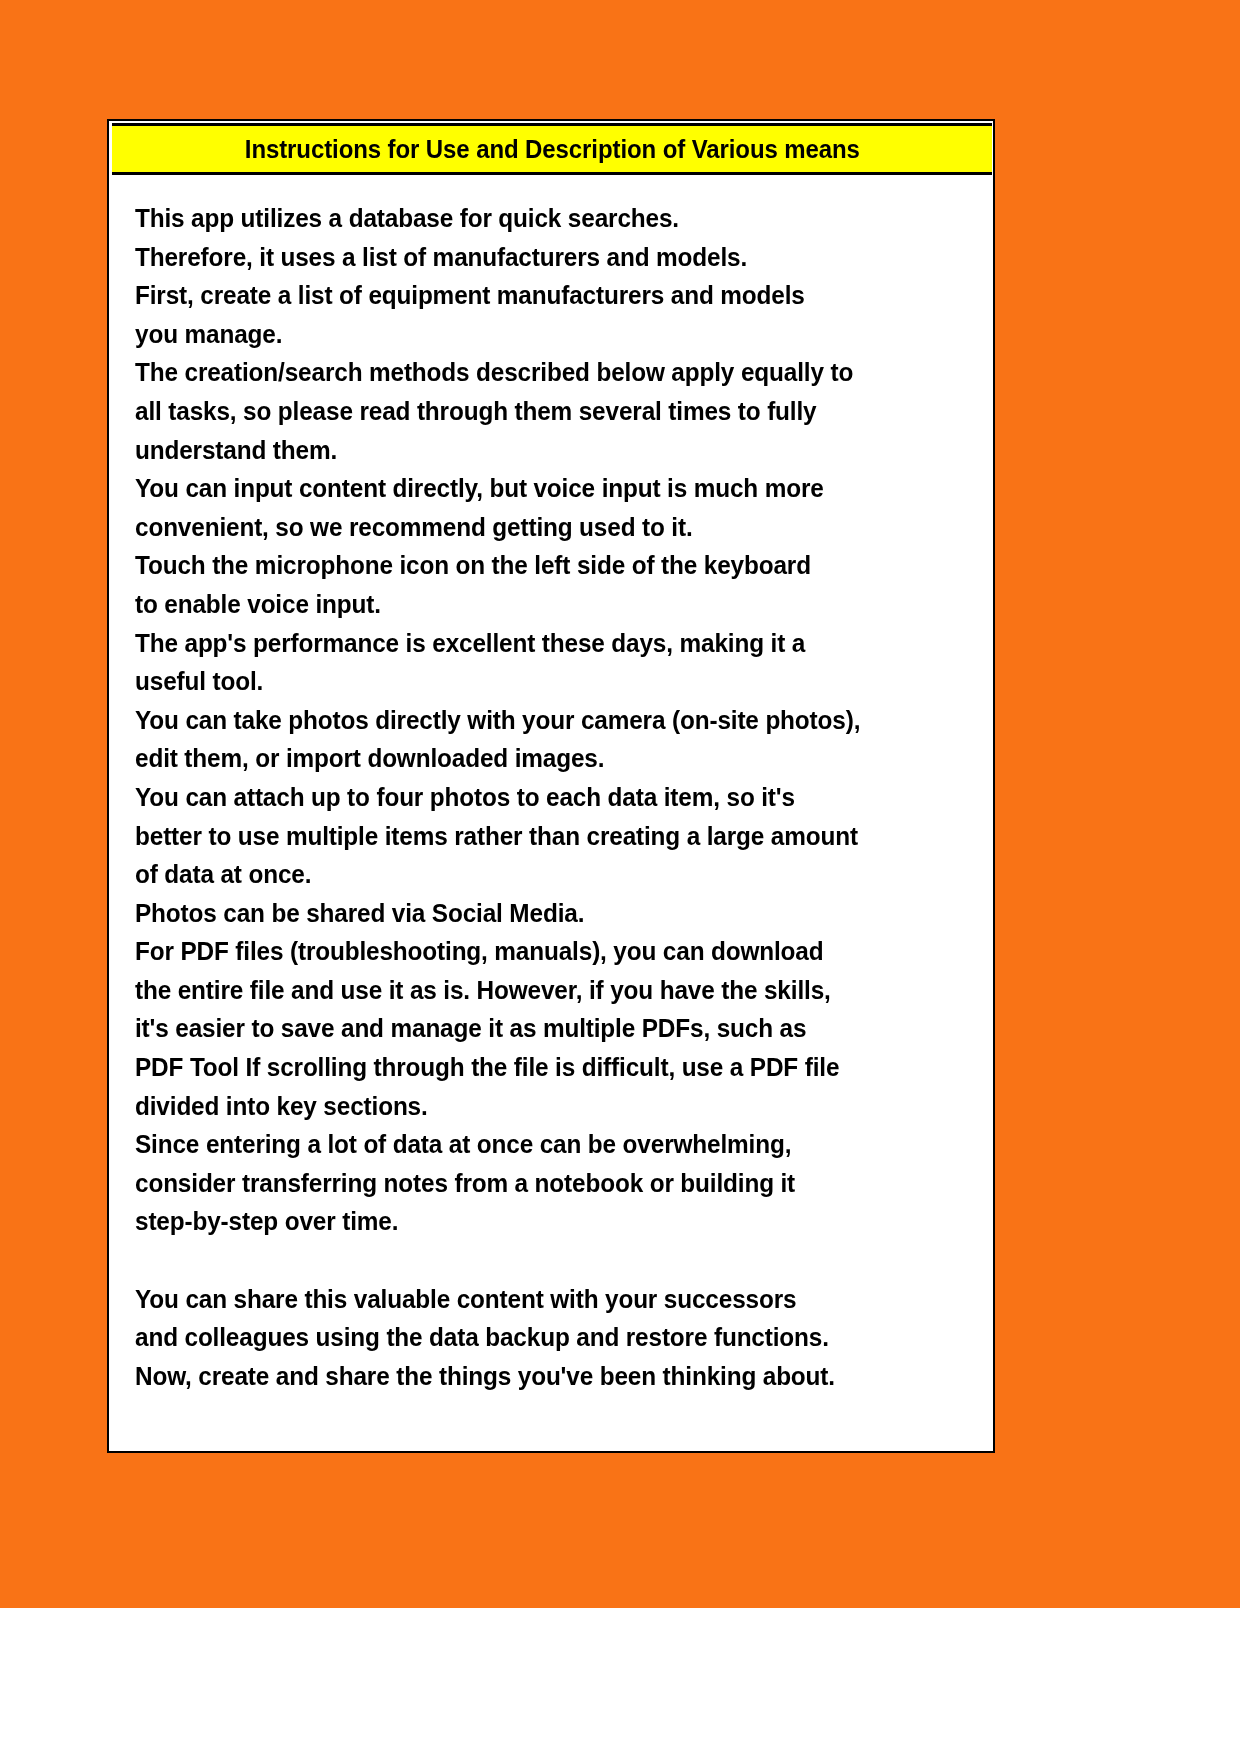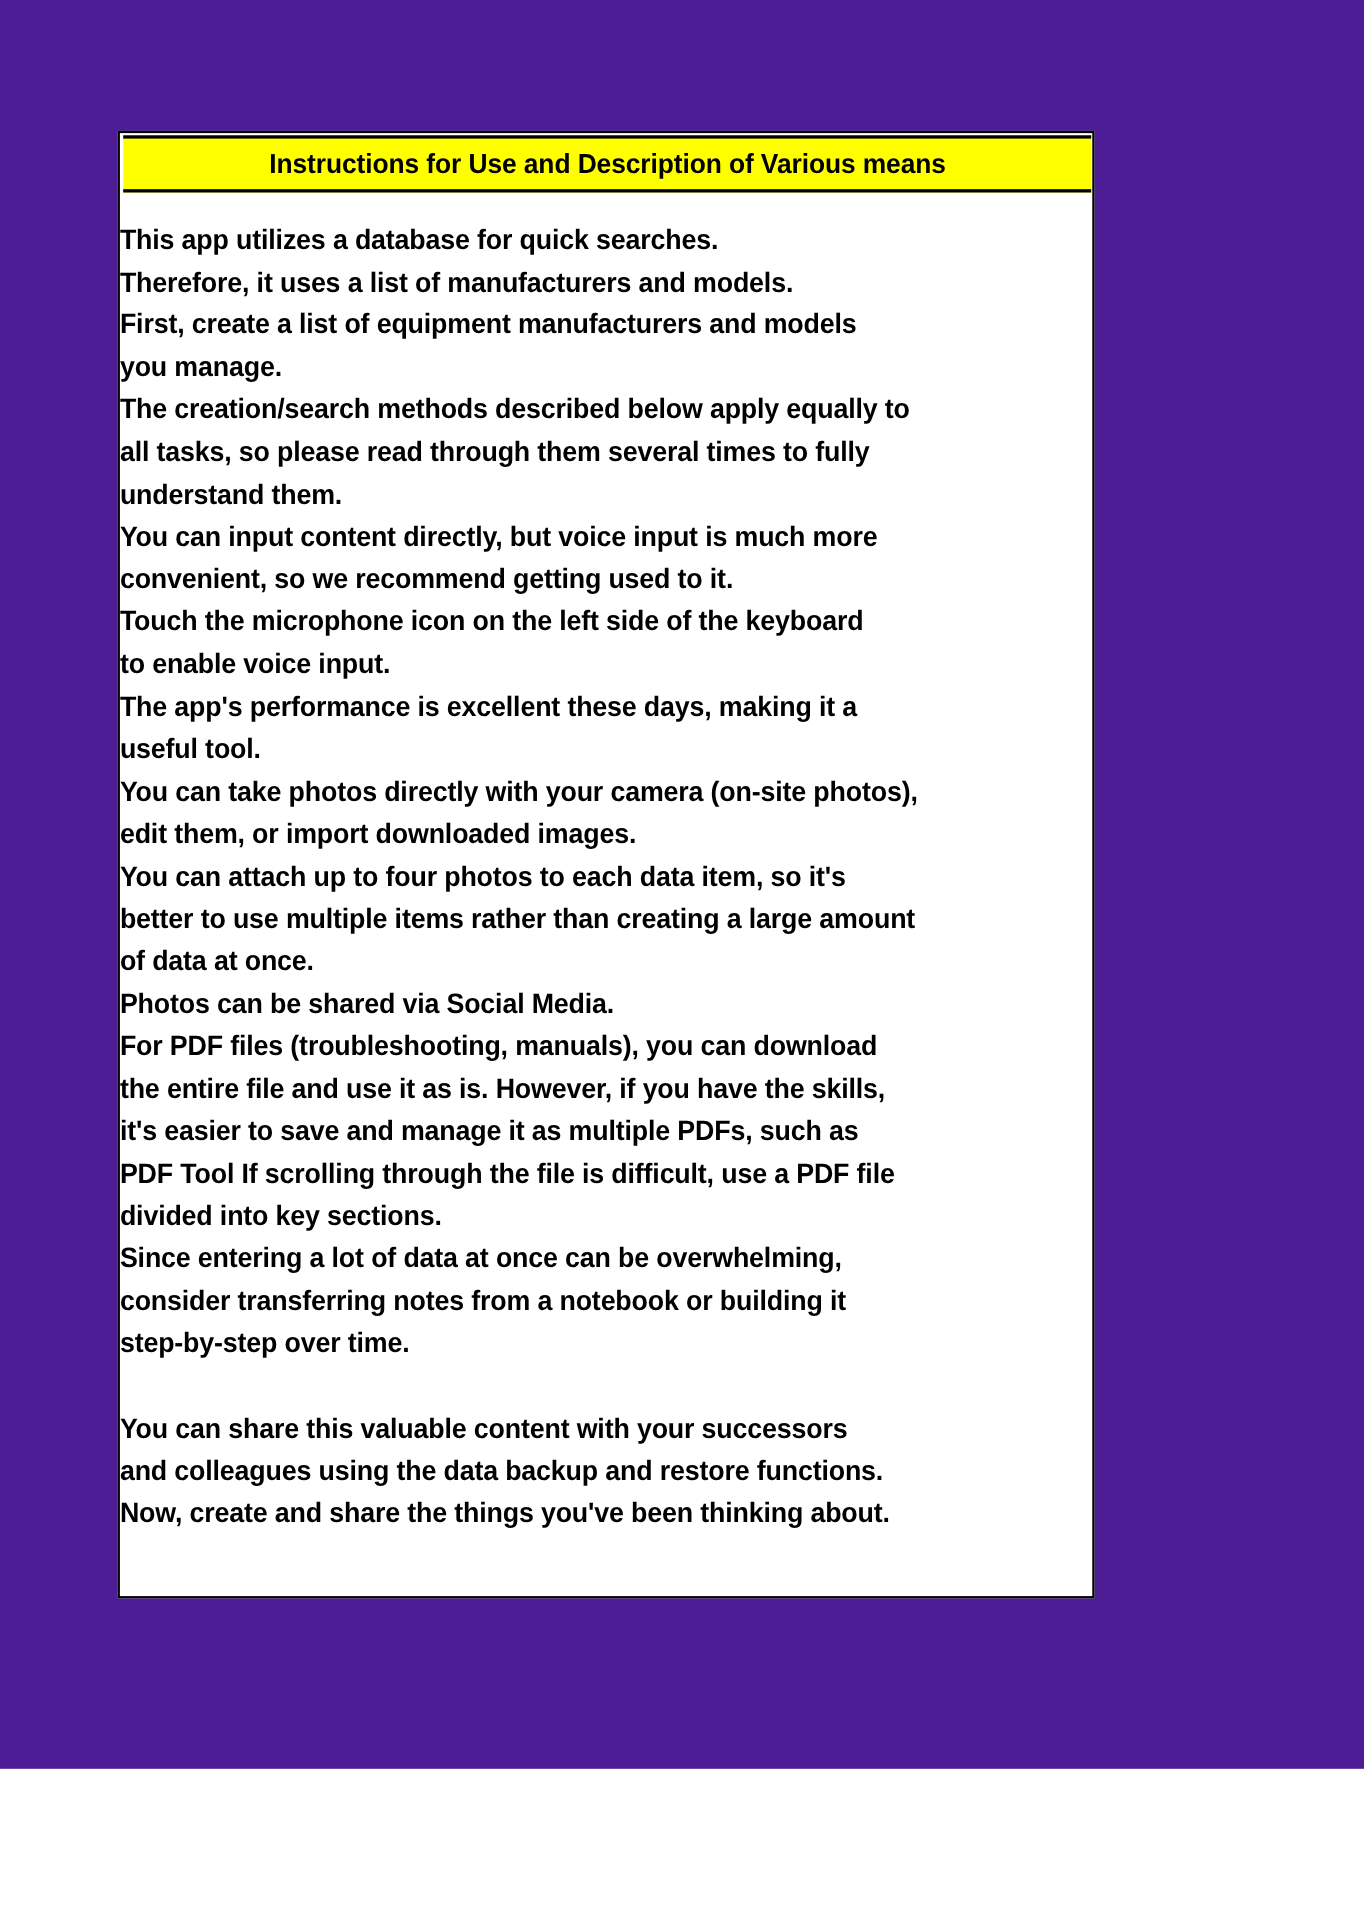--- a/index.html
+++ b/index.html
@@ -11,21 +11,21 @@
     width: 1240px;
     height: 1754px;
     font-family: "Liberation Sans", "DejaVu Sans", sans-serif;
     -webkit-font-smoothing: antialiased;
   }
 
   .page {
     position: relative;
     width: 1240px;
     height: 1608px;
-    background: #4c1d95;
+    background: #f97316;
     box-sizing: border-box;
   }
 
   
   .doc-frame {
     position: absolute;
     left: 107px;
     top: 119px;
     width: 888px;
     height: 1334px;
@@ -57,21 +57,21 @@
     letter-spacing: -0.1px;
     color: #000000;
     white-space: nowrap;
     transform: scaleX(0.96);
     transform-origin: center center;
   }
 
   
   .body-block {
     position: absolute;
-    left: 0;
+    left: 26px;
     top: 78px;
     right: 8px;
   }
 
   .line {
     font-family: "Liberation Sans", "DejaVu Sans", sans-serif;
     font-weight: bold;
     font-size: 25.5px;
     line-height: 38.6px;
     color: #000000;

